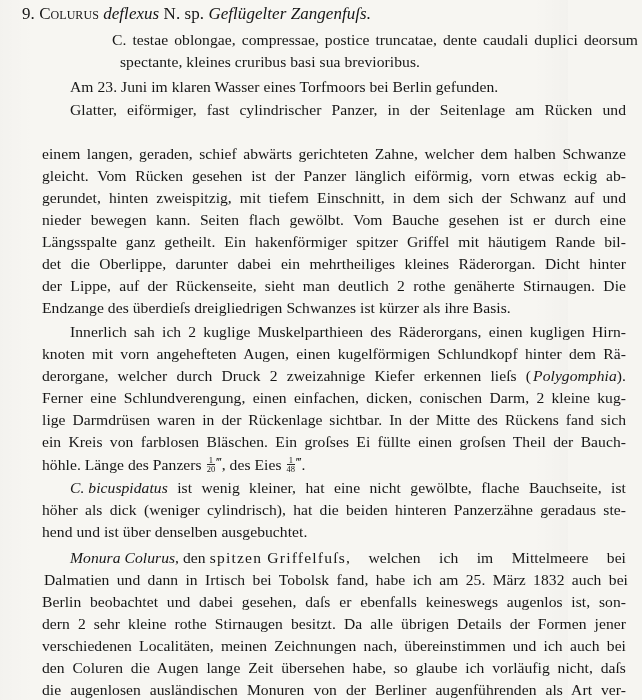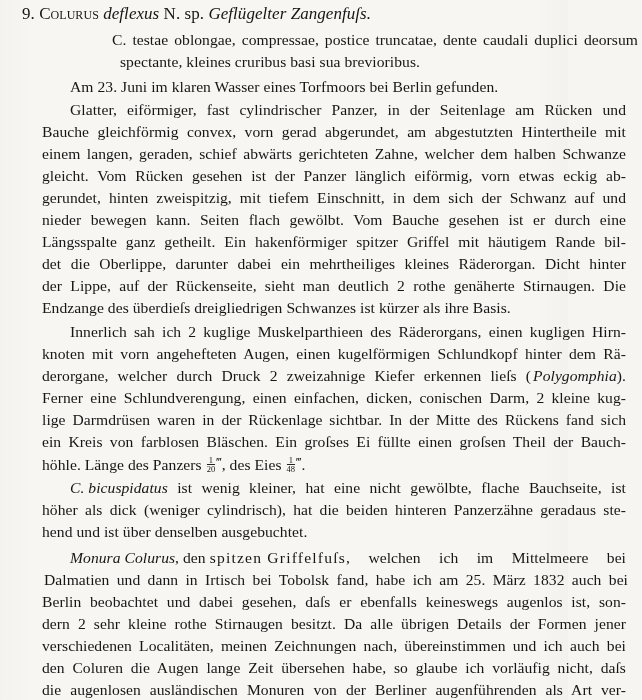--- a/index.html
+++ b/index.html
@@ -48,21 +48,20 @@
     <span>N. sp.</span>
     <span class="it">Geflügelter Zangenfuſs.</span>
   </div>
 
   <div class="ln j" style="left:100px; top:30px; width:526px;margin-left:12px;">C. testae oblongae, compressae, postice truncatae, dente caudali duplici deorsum</div>
   <div class="ln" style="left:120px; top:52px;">spectante, kleines cruribus basi sua brevioribus.</div>
 
   <div class="ln" style="left:70px; top:77px;">Am 23. Juni im klaren Wasser eines Torfmoors bei Berlin gefunden.</div>
 
   <div class="ln j" style="left:70px; top:100px; width:556px;">Glatter, eiförmiger, fast cylindrischer Panzer, in der Seitenlage am Rücken und</div>
-  <div class="ln j" style="left:42px; top:122px; width:584px;">Bauche gleichförmig convex, vorn gerad abgerundet, am abgestutzten Hintertheile mit</div>
   <div class="ln j" style="left:42px; top:144px; width:584px;">einem langen, geraden, schief abwärts gerichteten Zahne, welcher dem halben Schwanze</div>
   <div class="ln j" style="left:42px; top:166px; width:584px;">gleicht. Vom Rücken gesehen ist der Panzer länglich eiförmig, vorn etwas eckig ab-</div>
   <div class="ln j" style="left:42px; top:188px; width:584px;">gerundet, hinten zweispitzig, mit tiefem Einschnitt, in dem sich der Schwanz auf und</div>
   <div class="ln j" style="left:42px; top:210px; width:584px;">nieder bewegen kann. Seiten flach gewölbt. Vom Bauche gesehen ist er durch eine</div>
   <div class="ln j" style="left:42px; top:232px; width:584px;">Längsspalte ganz getheilt. Ein hakenförmiger spitzer Griffel mit häutigem Rande bil-</div>
   <div class="ln j" style="left:42px; top:254px; width:584px;">det die Oberlippe, darunter dabei ein mehrtheiliges kleines Räderorgan. Dicht hinter</div>
   <div class="ln j" style="left:42px; top:276px; width:584px;">der Lippe, auf der Rückenseite, sieht man deutlich 2 rothe genäherte Stirnaugen. Die</div>
   <div class="ln" style="left:42px; top:298px;">Endzange des überdieſs dreigliedrigen Schwanzes ist kürzer als ihre Basis.</div>
 
   <div class="ln j" style="left:70px; top:322px; width:556px;">Innerlich sah ich 2 kuglige Muskelparthieen des Räderorgans, einen kugligen Hirn-</div>

